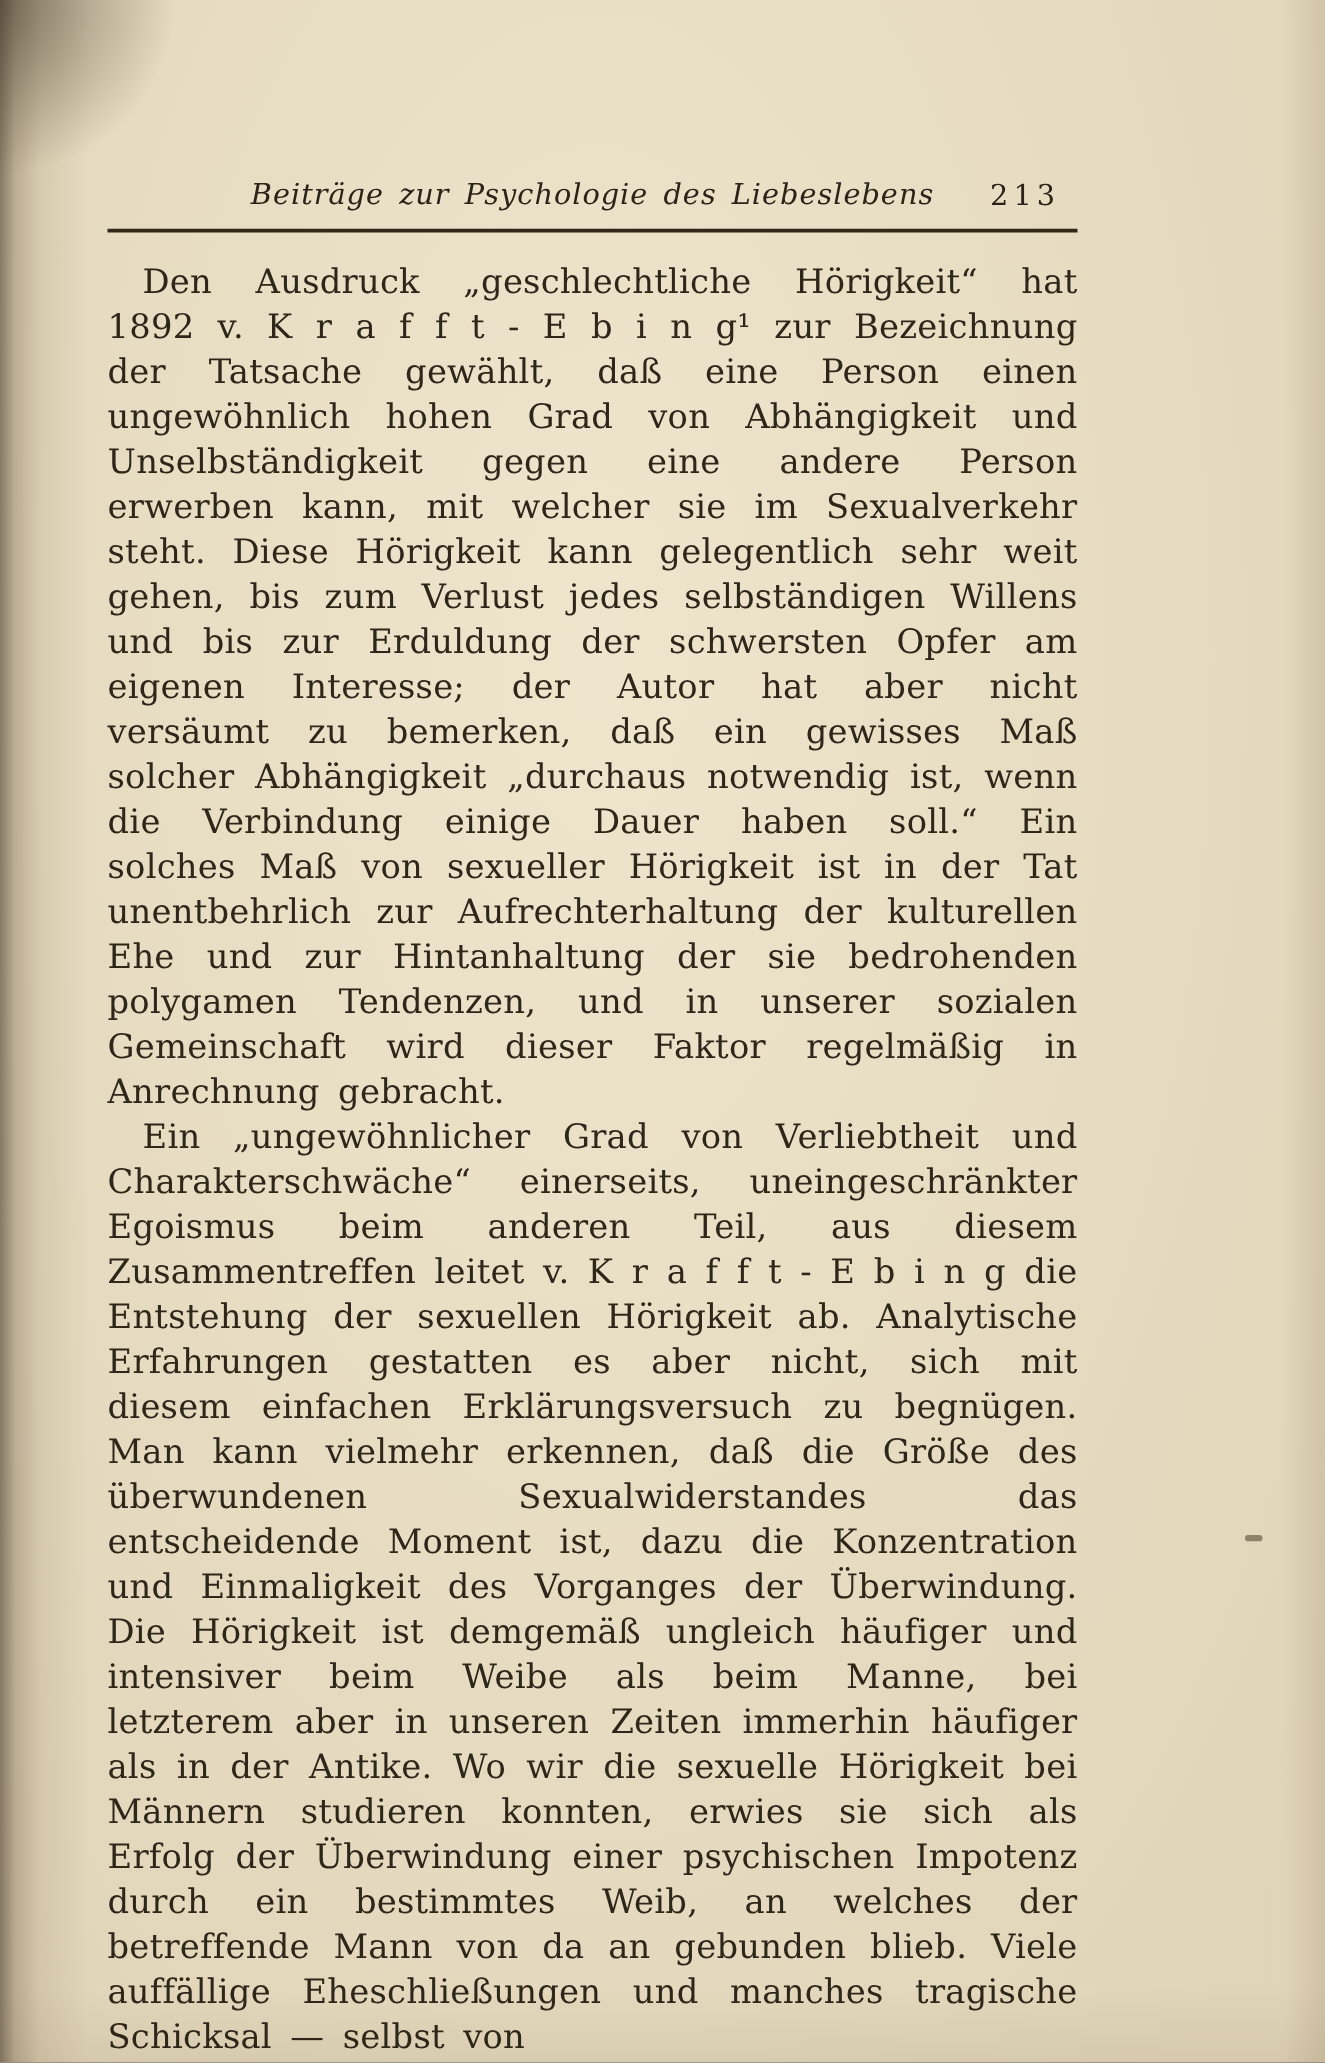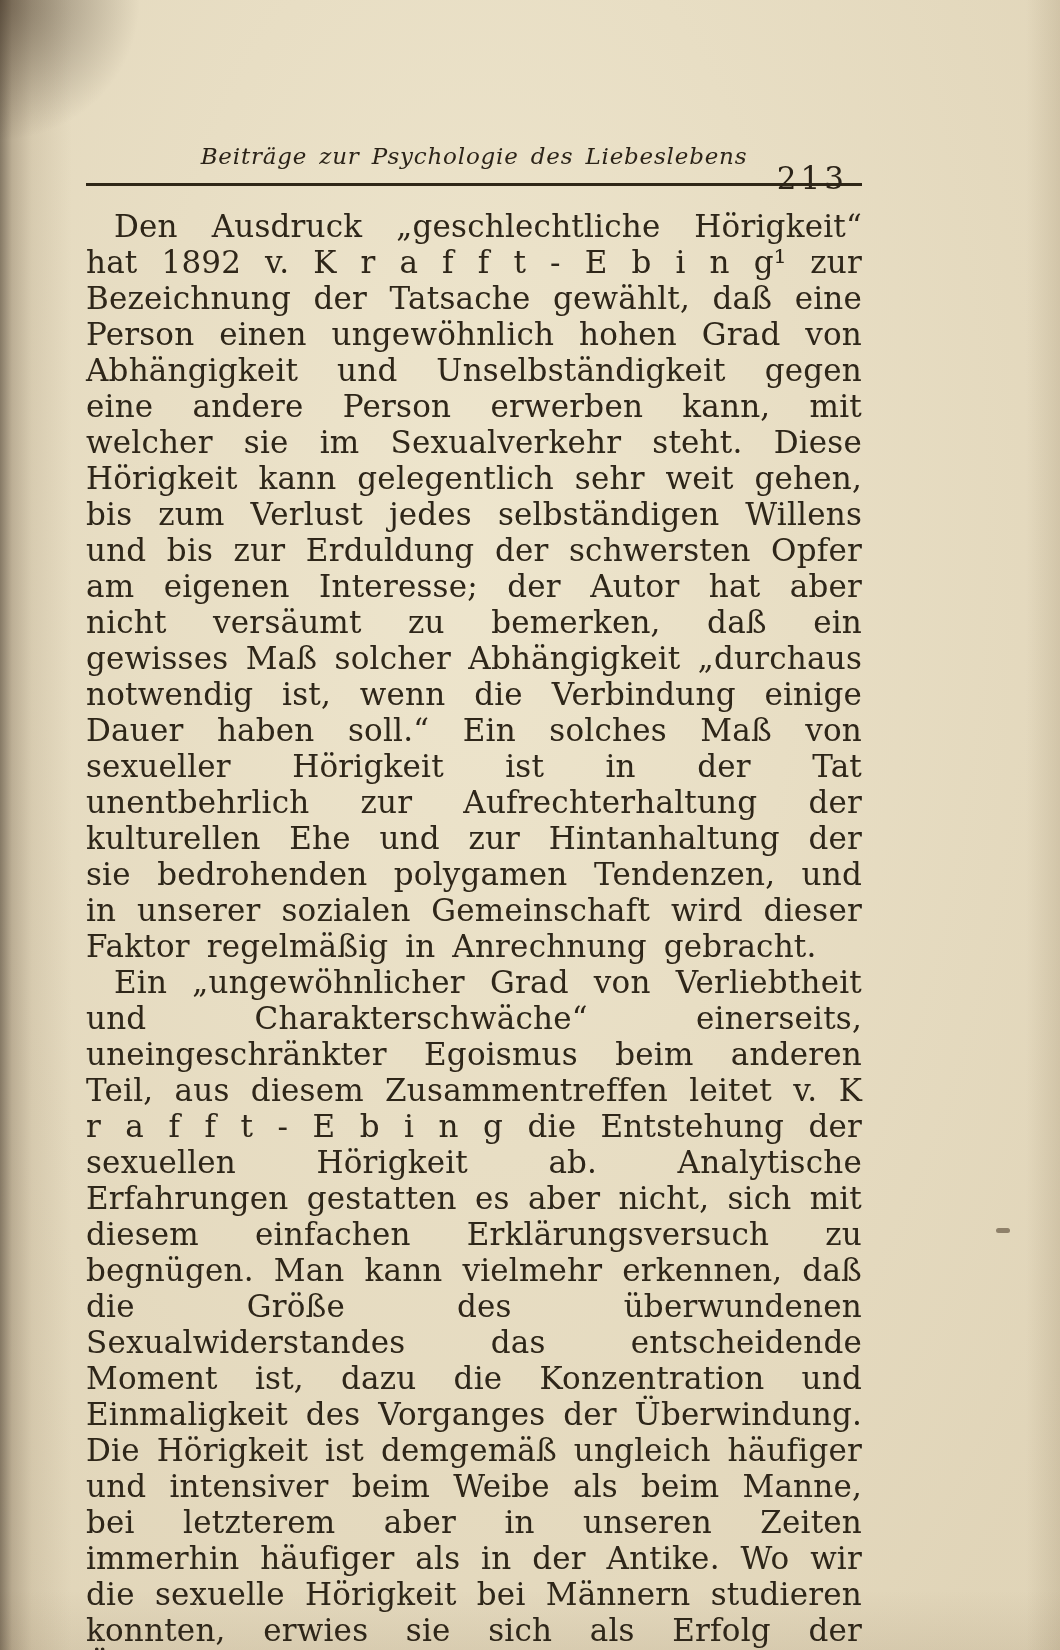--- a/index.html
+++ b/index.html
@@ -36,35 +36,35 @@
     text-align: center;
     font-style: italic;
     font-size: 23px;
     letter-spacing: 0.8px;
     word-spacing: 4px;
     color: #2b2318;
   }
   .page-number {
     position: absolute;
     right: 14px;
-    top: 17px;
+    top: 1px;
     font-style: normal;
-    font-size: 31px;
+    font-size: 23px;
     letter-spacing: 4px;
     text-align: right;
   }
   .head-rule {
     height: 0;
     border-top: 3px solid #2f2717;
     margin-top: 6px;
     margin-bottom: 22px;
   }
   .body-text p {
     margin: 0;
-    font-size: 31px;
+    font-size: 27px;
     line-height: 36px;
     text-align: justify;
     text-indent: 28px;
     word-spacing: 0.22em;
     letter-spacing: 0.2px;
   }
   .footnote {
     margin-top: 26px;
     font-size: 19.5px;
     line-height: 31px;

